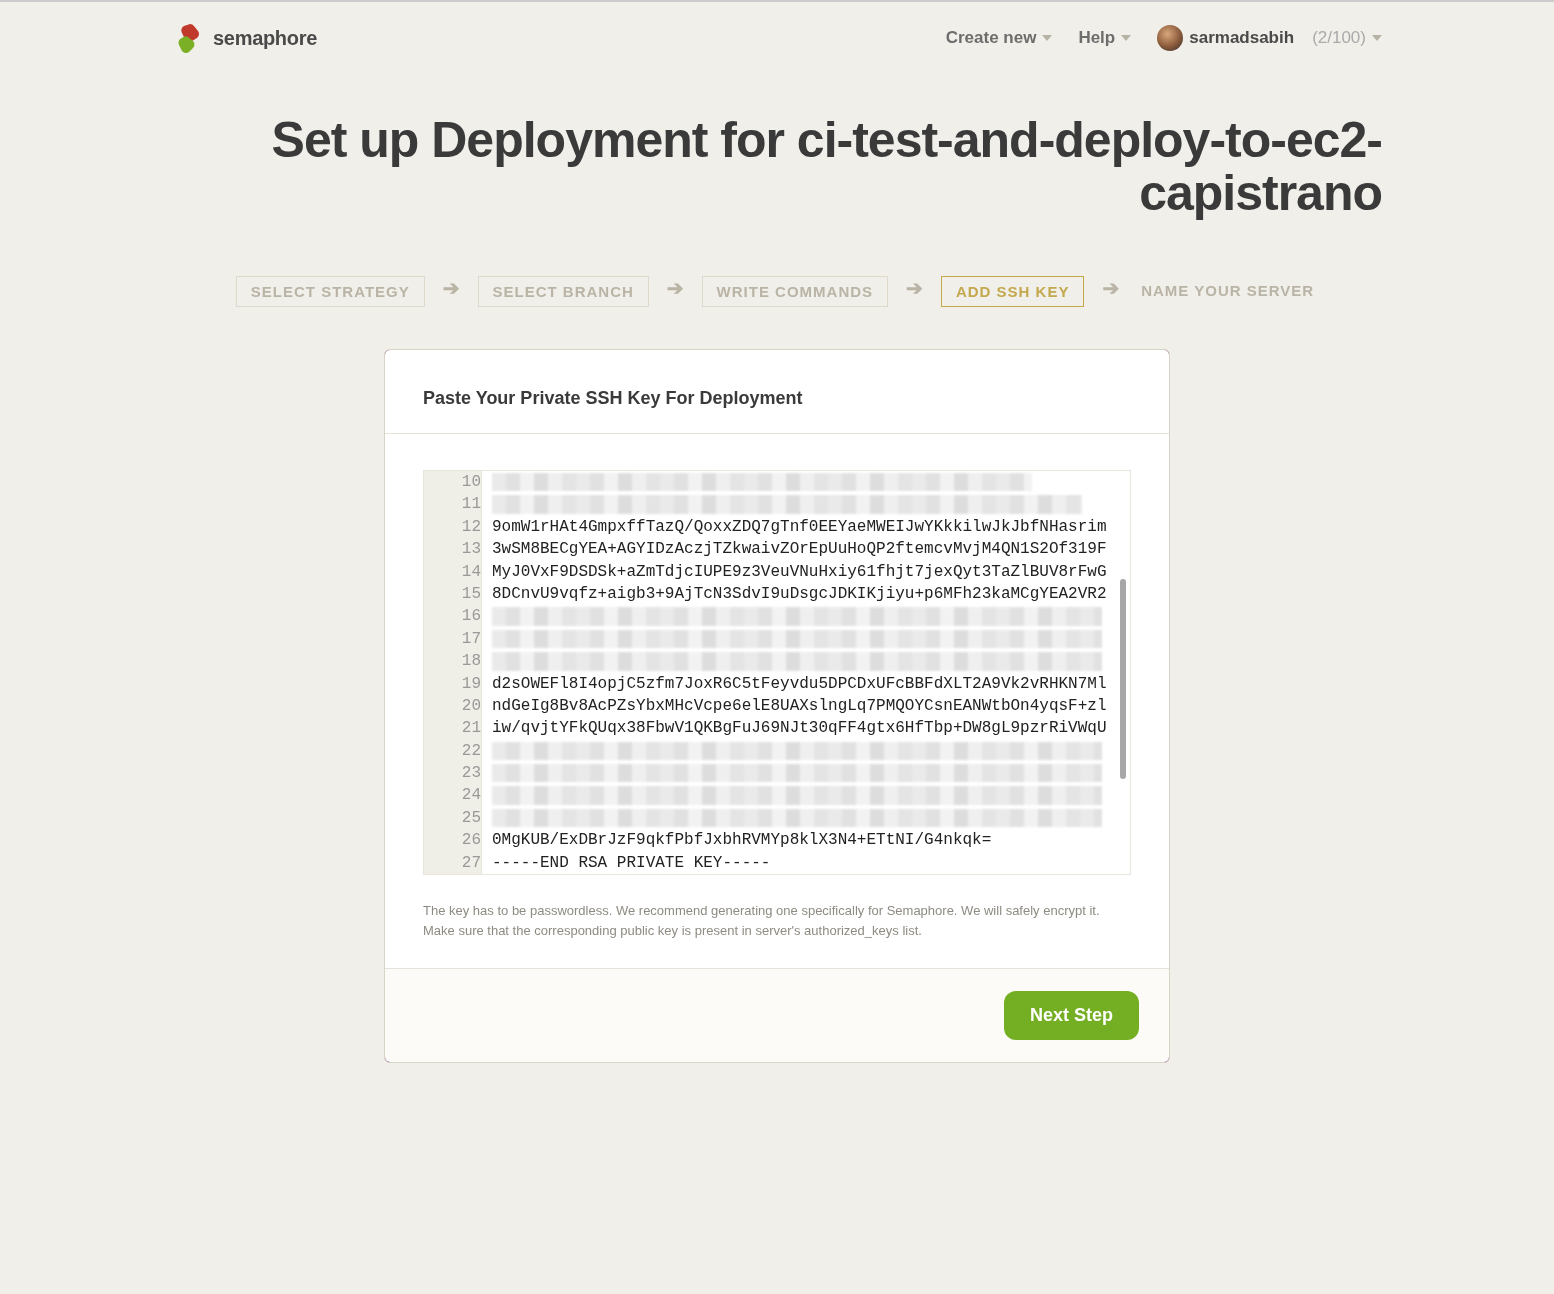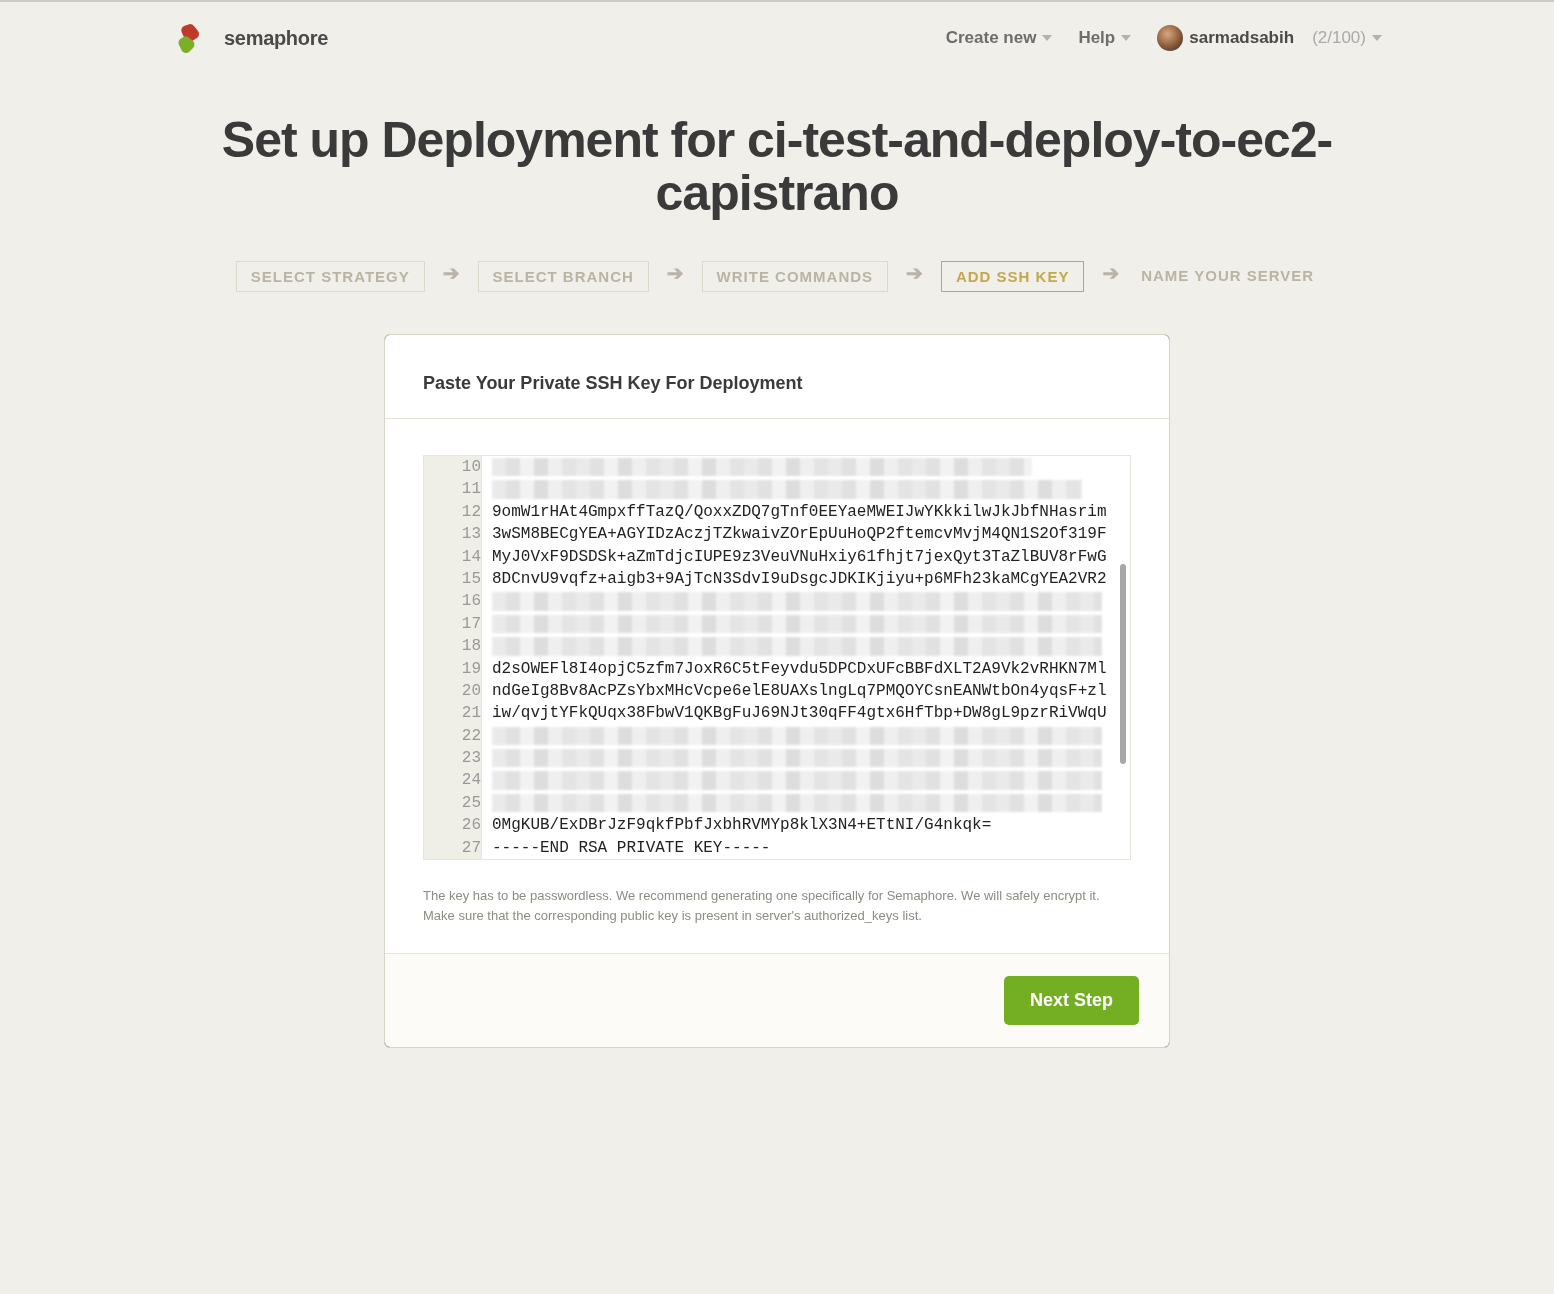--- a/index.html
+++ b/index.html
@@ -20,21 +20,21 @@
   }
   .header {
     display: flex;
     align-items: center;
     justify-content: space-between;
     padding: 18px 0 10px 0;
   }
   .logo {
     display: flex;
     align-items: center;
-    gap: 16px;
+    gap: 5px;
   }
   .logo-icon { width: 36px; height: 36px; position: relative; }
   .logo-text {
     font-weight: 700;
     font-size: 20px;
     color: #4a4a4a;
     letter-spacing: -0.3px;
   }
   .nav {
     display: flex;
@@ -61,28 +61,28 @@
     border-radius: 50%;
     background: radial-gradient(circle at 40% 35%, #d9a77c 0%, #8a5a3b 55%, #2b2b2b 100%);
   }
   .user-badge {
     color: #aaa;
     font-weight: 400;
     margin-left: 12px;
   }
 
   .page-title {
-    text-align: center;
+    text-align: right;
     font-size: 50px;
     font-weight: 800;
     color: #3a3a3a;
     letter-spacing: -1px;
     line-height: 1.05;
     margin-top: 48px;
-    margin-bottom: 42px;
+    margin-bottom: 57px;
     word-break: break-word;
   }
 
   .steps {
     display: flex;
     justify-content: center;
     gap: 18px;
     margin-bottom: 42px;
   }
   .step {
@@ -203,21 +203,21 @@
     display: flex;
     justify-content: flex-end;
   }
   .next-btn {
     background: #74af23;
     color: #fff;
     font-weight: 700;
     font-size: 18px;
     border: none;
     padding: 14px 26px;
-    border-radius: 5px;
+    border-radius: 12px;
     cursor: pointer;
   }
   .content-wrap { position: relative; }
   .arrow-abs {
     position: absolute;
     left: 670px;
     top: 768px;
     pointer-events: none;
   }
 </style>

